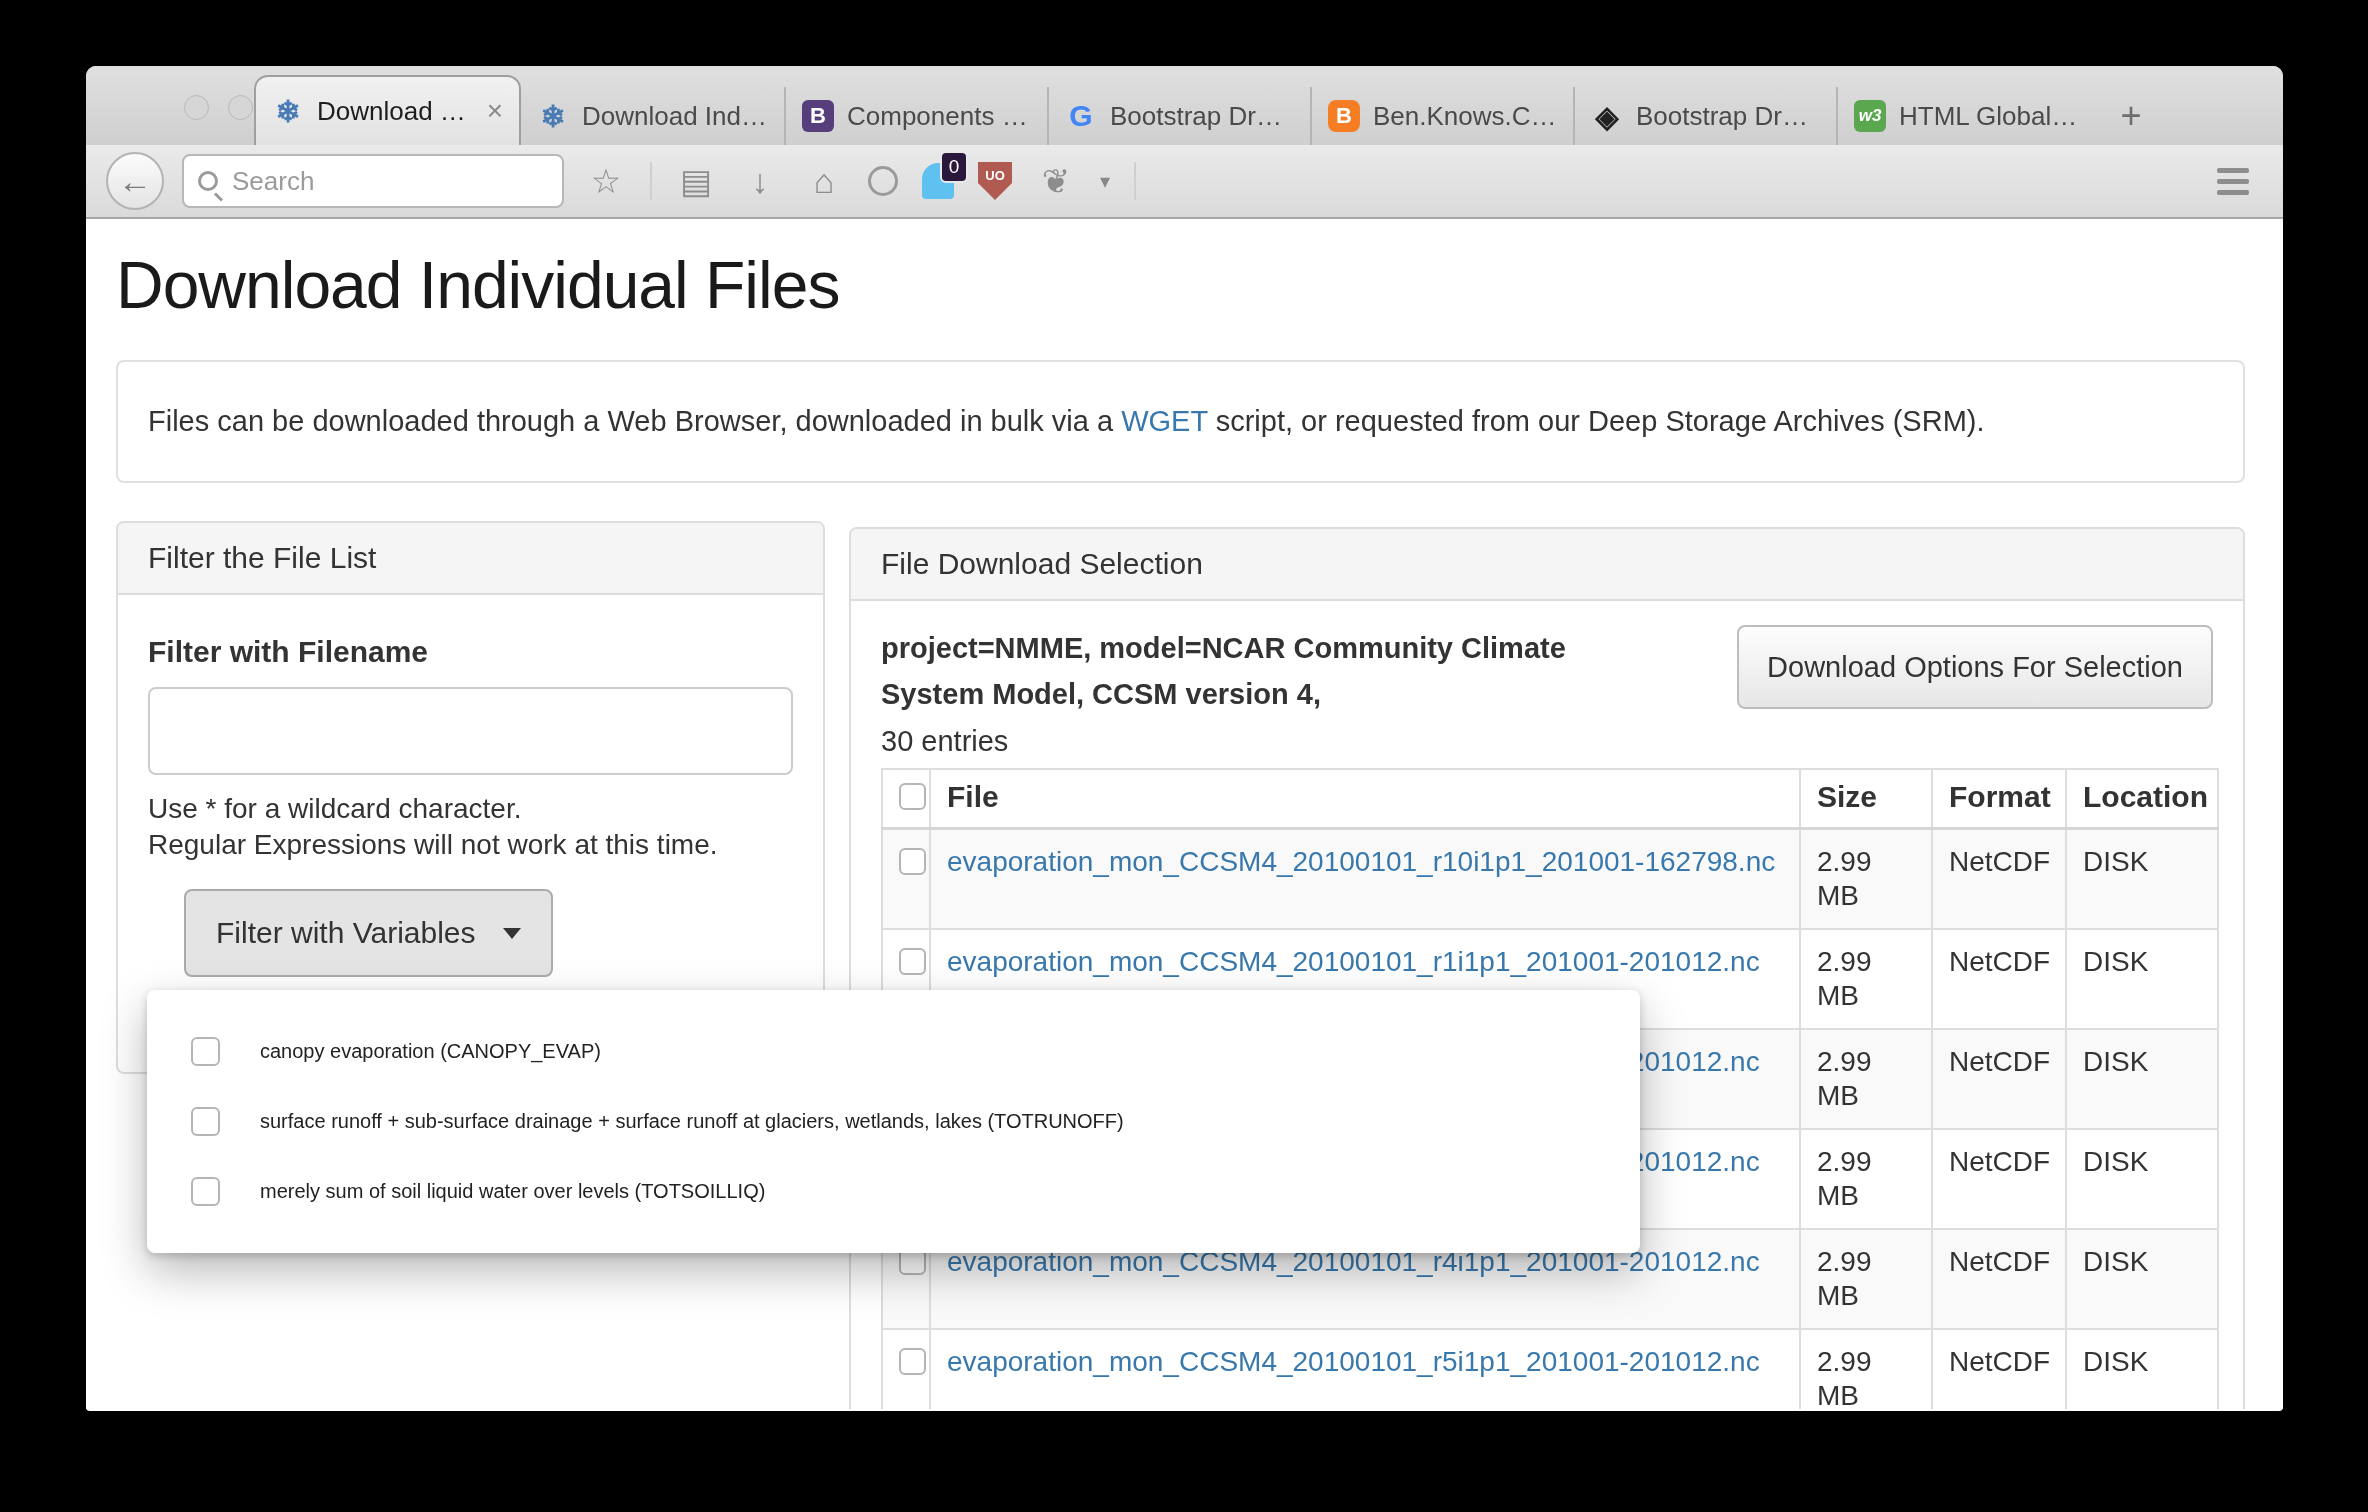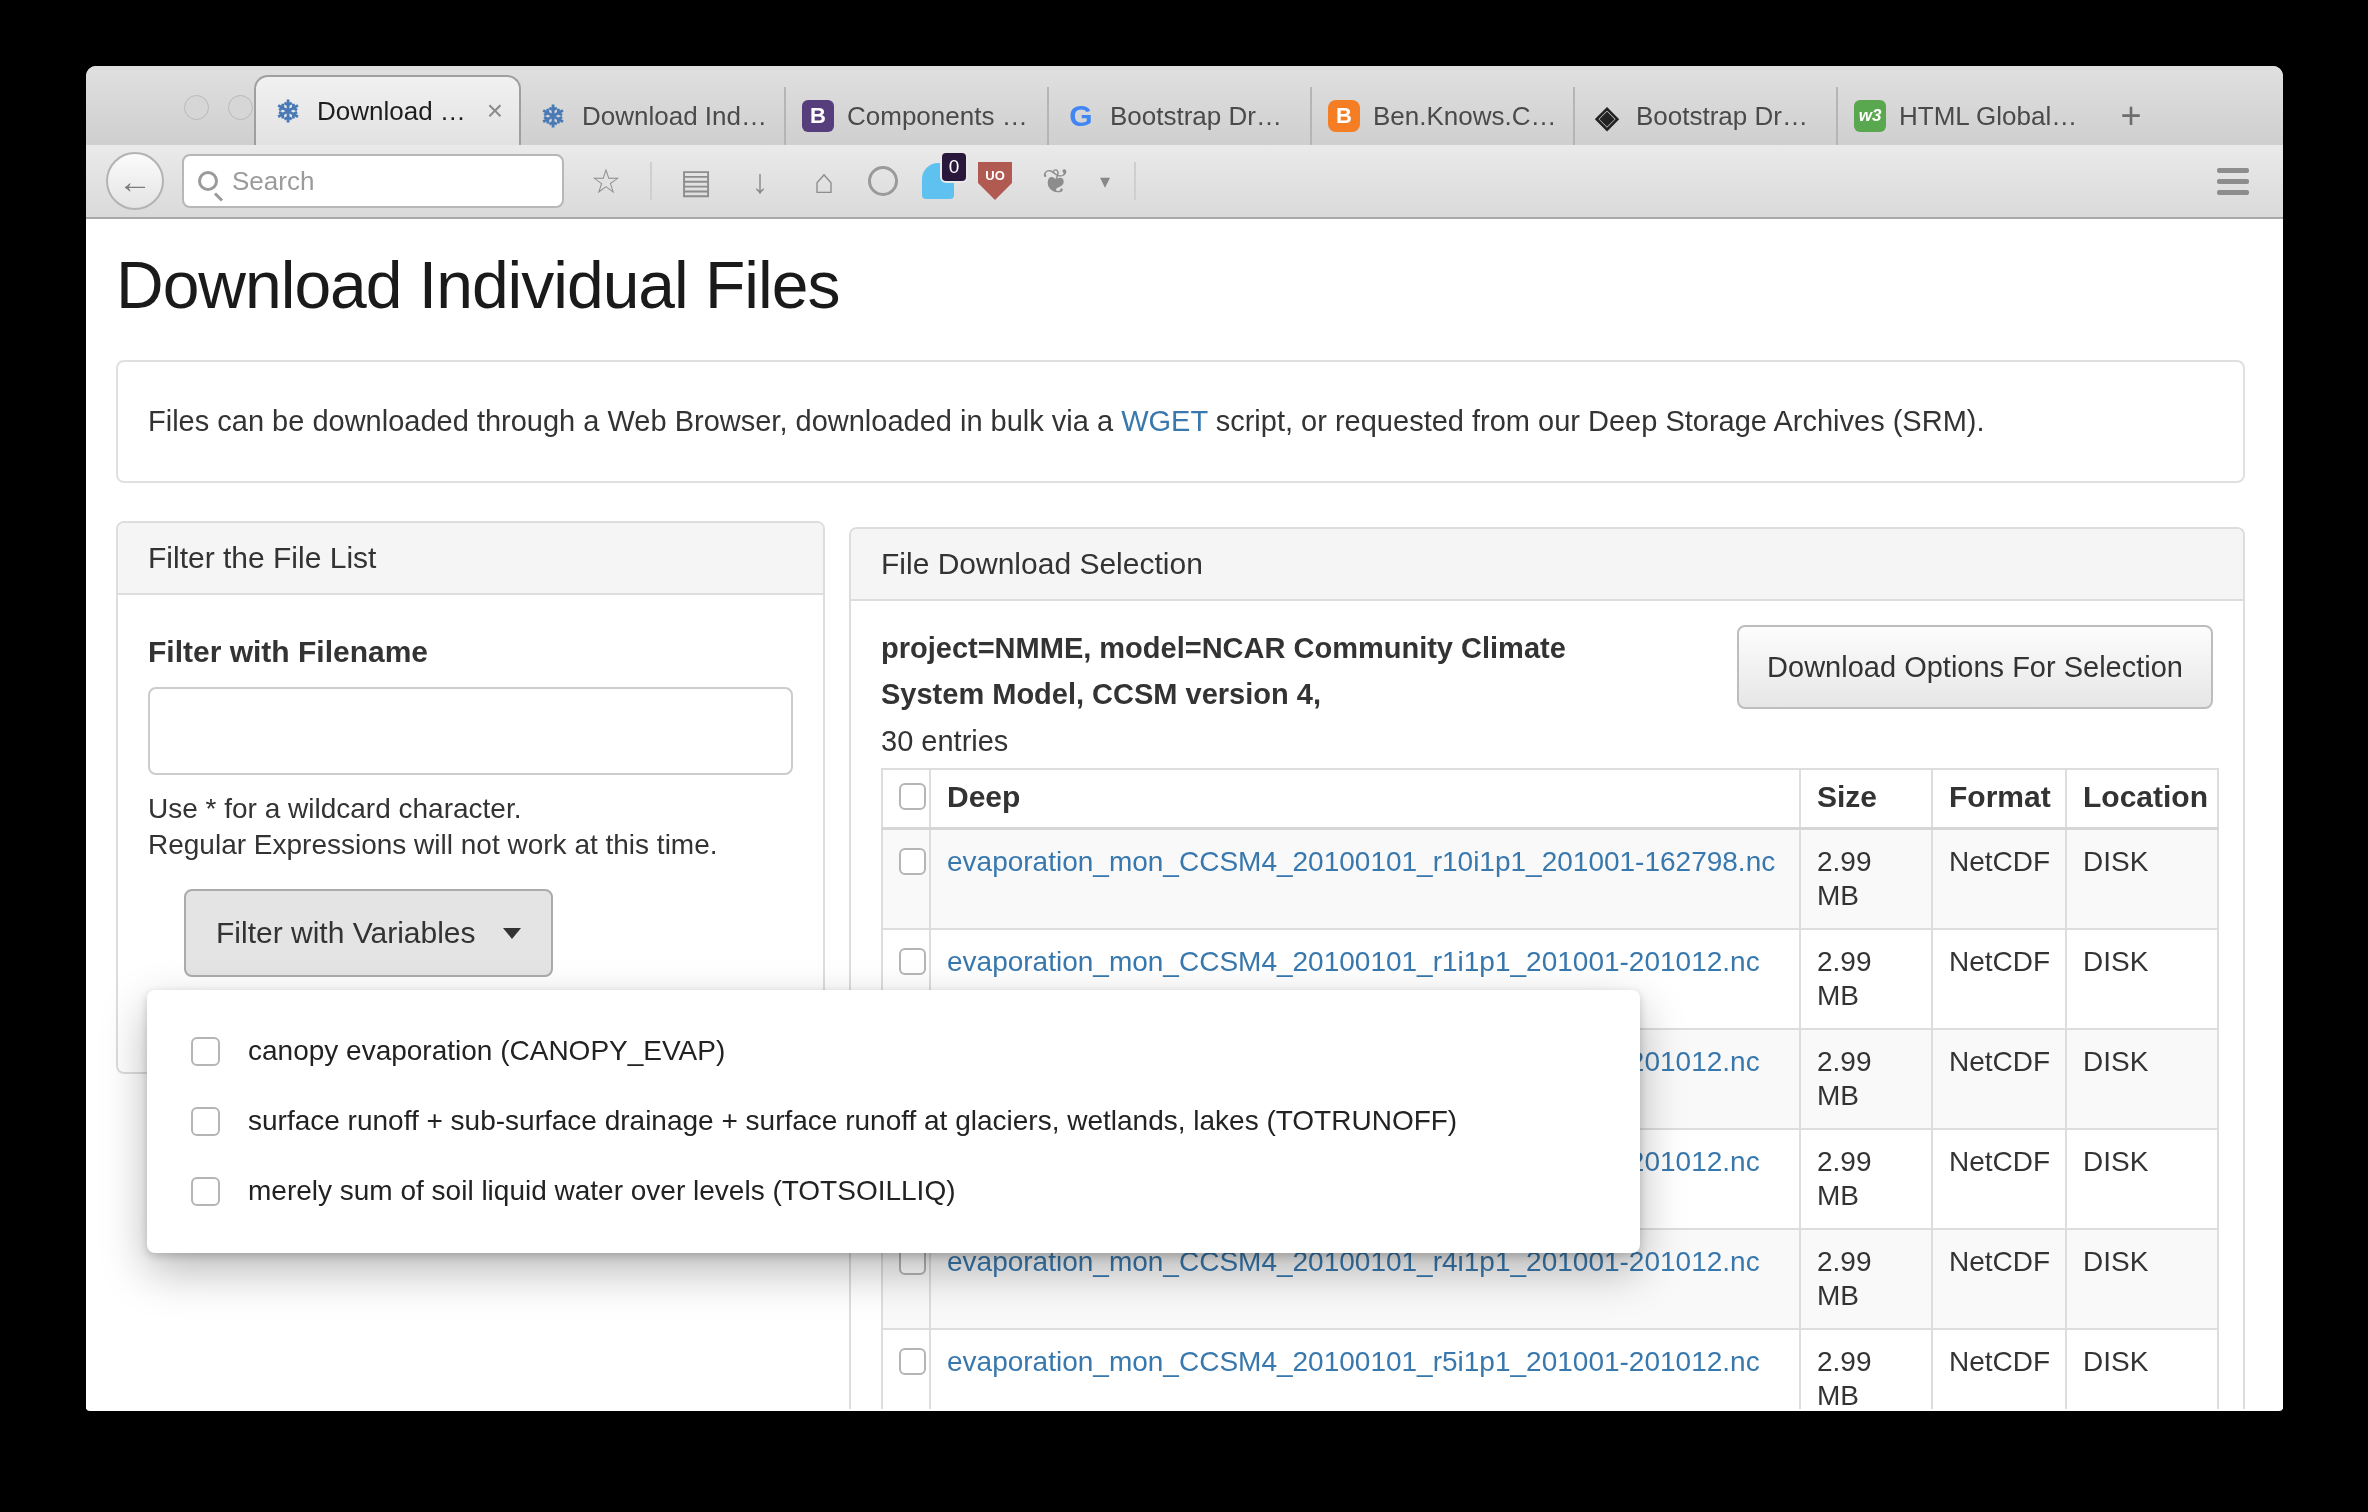--- a/index.html
+++ b/index.html
@@ -84,21 +84,21 @@
   table.files th,table.files td{border:2px solid #ddd;vertical-align:top;text-align:left;}
   table.files th{font-size:30px;padding:10px 16px;border-bottom:3px solid #d6d6d6;}
   table.files td{font-size:28px;line-height:34px;padding:15px 16px;}
   table.files tbody tr:nth-child(odd){background:#f9f9f9;}
   td.filecell a{color:#3878ad;text-decoration:none;overflow-wrap:break-word;}
   .cb{display:inline-block;width:27px;height:27px;border:2px solid #b5b5b5;border-radius:6px;background:#fff;}
   th .cb,td .cb{margin-top:3px;}
 
   
   .dropdown{position:absolute;left:61px;top:771px;width:1493px;height:263px;background:#fff;border-radius:8px;box-shadow:0 3px 8px rgba(0,0,0,.18),0 18px 46px rgba(0,0,0,.28);z-index:50;padding-top:26px;}
-  .ditem{height:70px;display:flex;align-items:center;padding-left:44px;gap:28px;font-size:28px;color:#222;white-space:nowrap;}
+  .ditem{height:70px;display:flex;align-items:center;padding-left:44px;gap:40px;font-size:20px;color:#222;white-space:nowrap;}
   .ditem .cb{width:29px;height:29px;}
 </style>
 </head>
 <body>
 
 <div class="window">
 
   <div class="tabbar">
     <div class="traffic">
       <span></span>
@@ -204,21 +204,21 @@
           <colgroup>
               <col class="c-cb">
               <col class="c-file">
               <col class="c-size">
               <col class="c-fmt">
               <col class="c-loc">
             </colgroup>
           <thead>
             <tr>
               <th><span class="cb"></span></th>
-              <th>Deep</th>
+              <th>File</th>
               <th>Size</th>
               <th>Format</th>
               <th>Location</th>
             </tr>
           </thead>
           <tbody>
             <tr>
               <td><span class="cb"></span></td>
               <td class="filecell"><a href="#">evaporation_mon_CCSM4_20100101_r10i1p1_201001-162798.nc</a></td>
               <td>2.99 MB</td>

